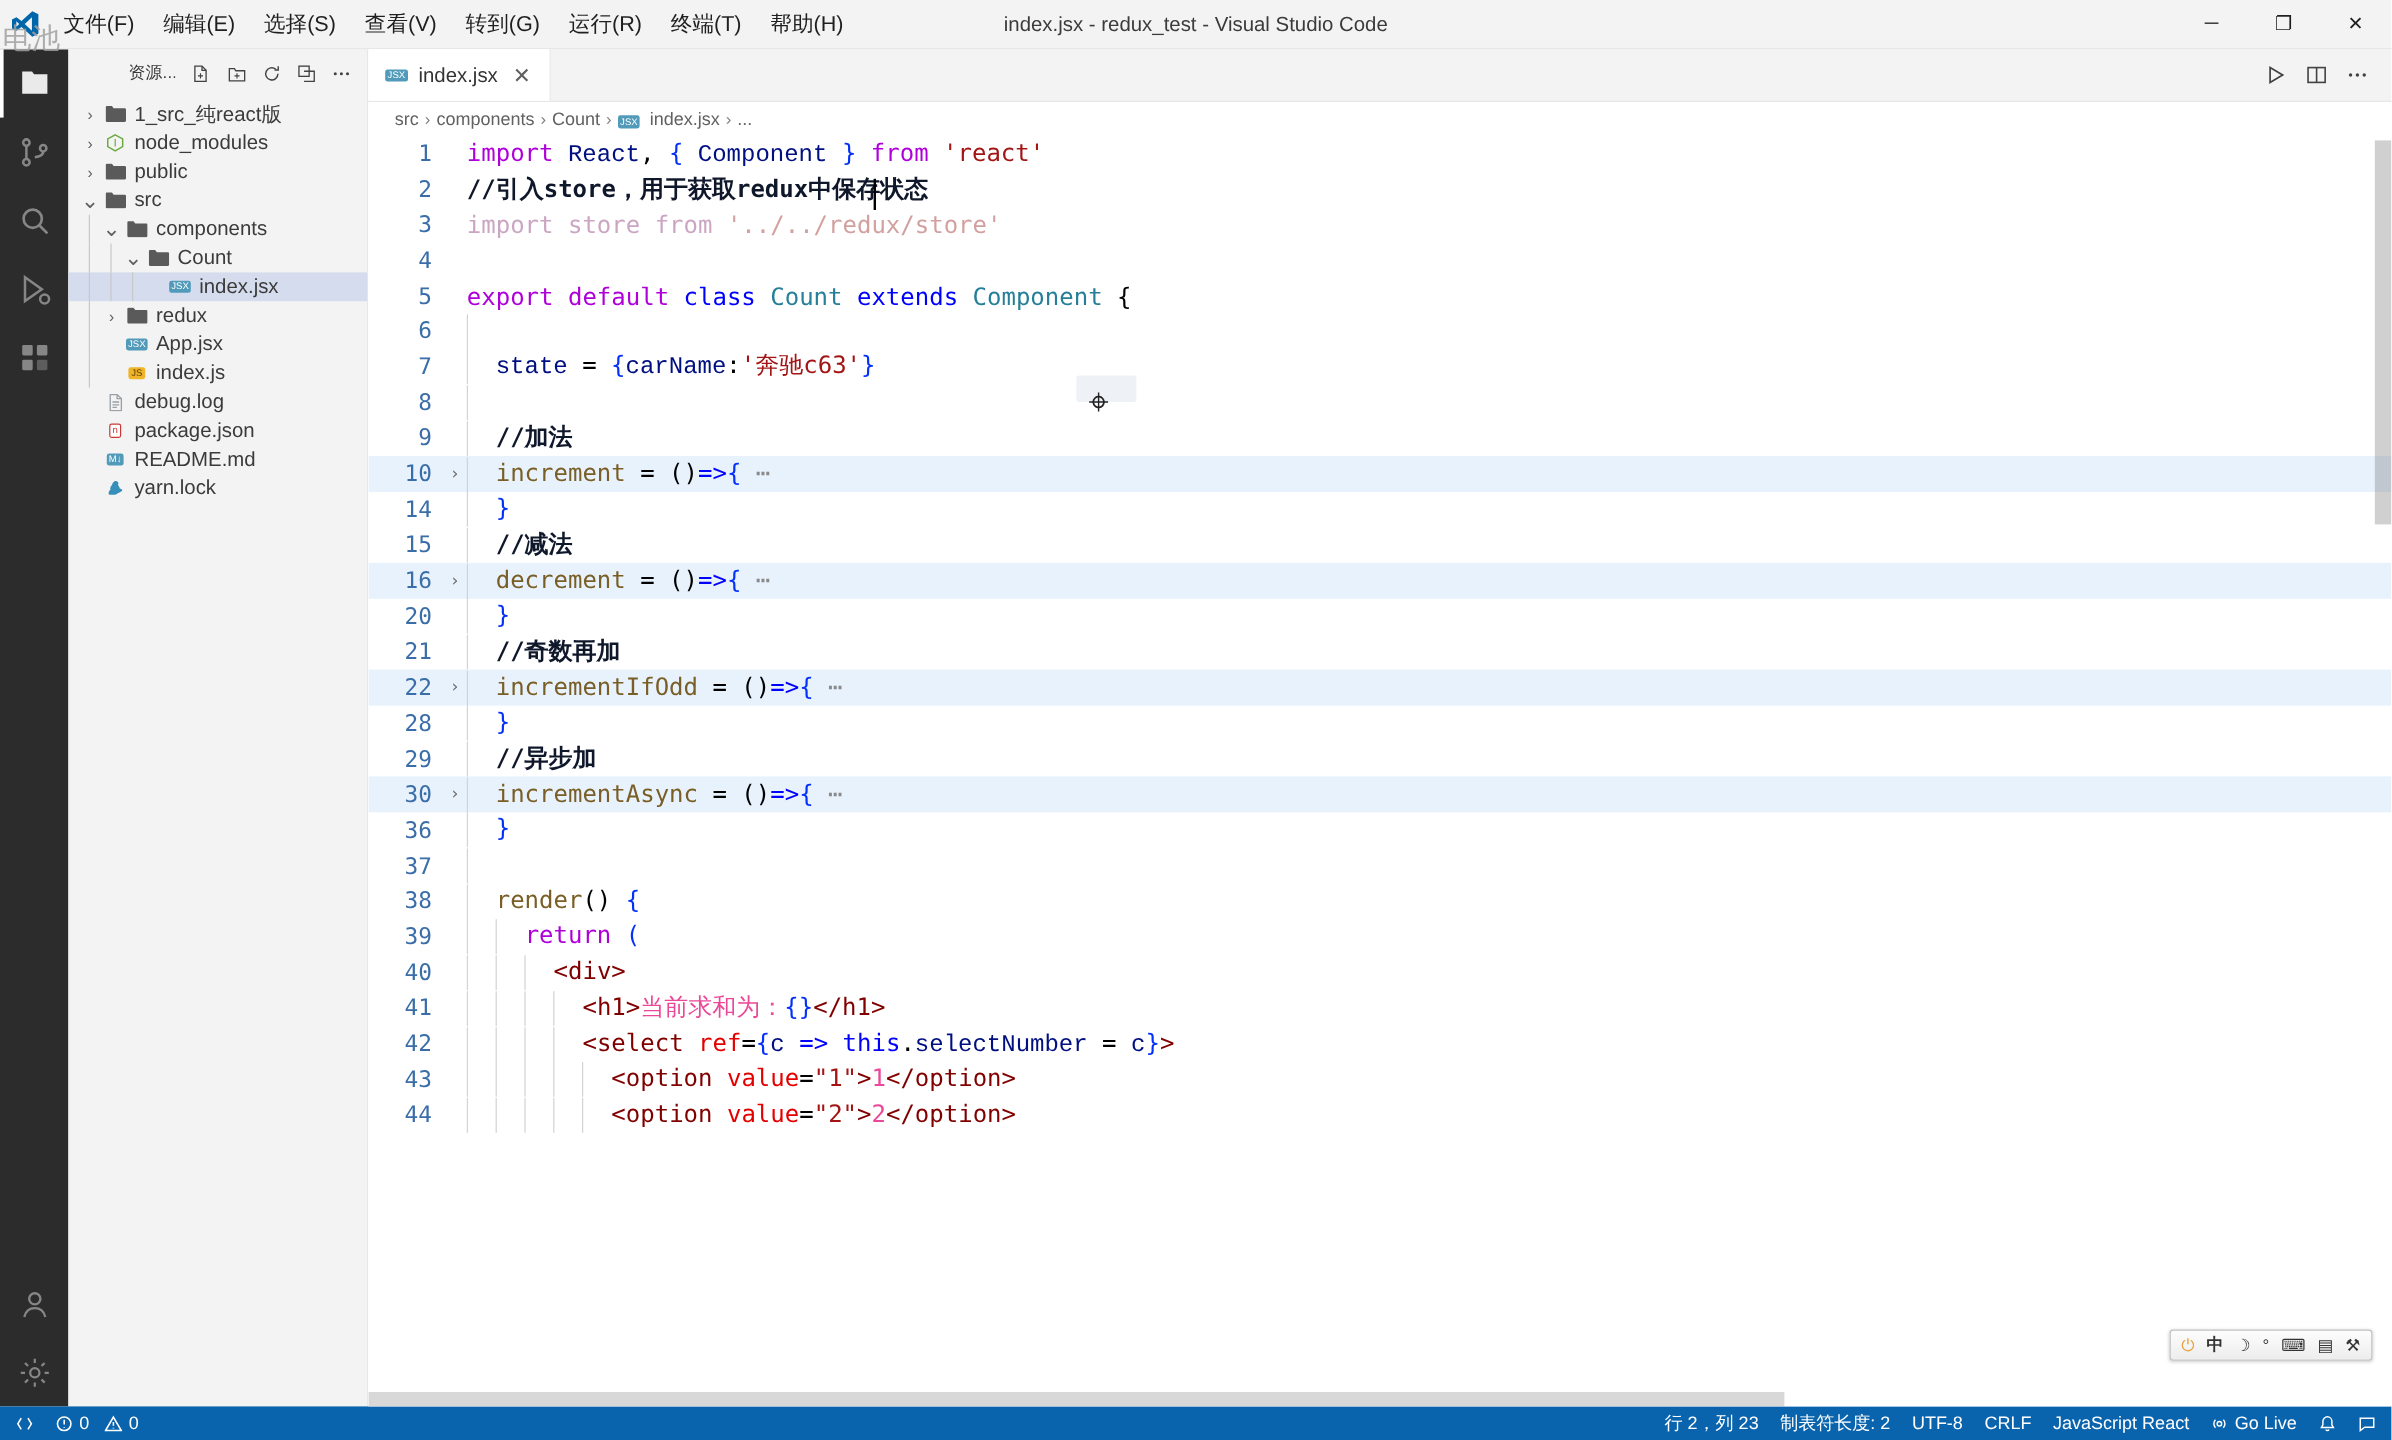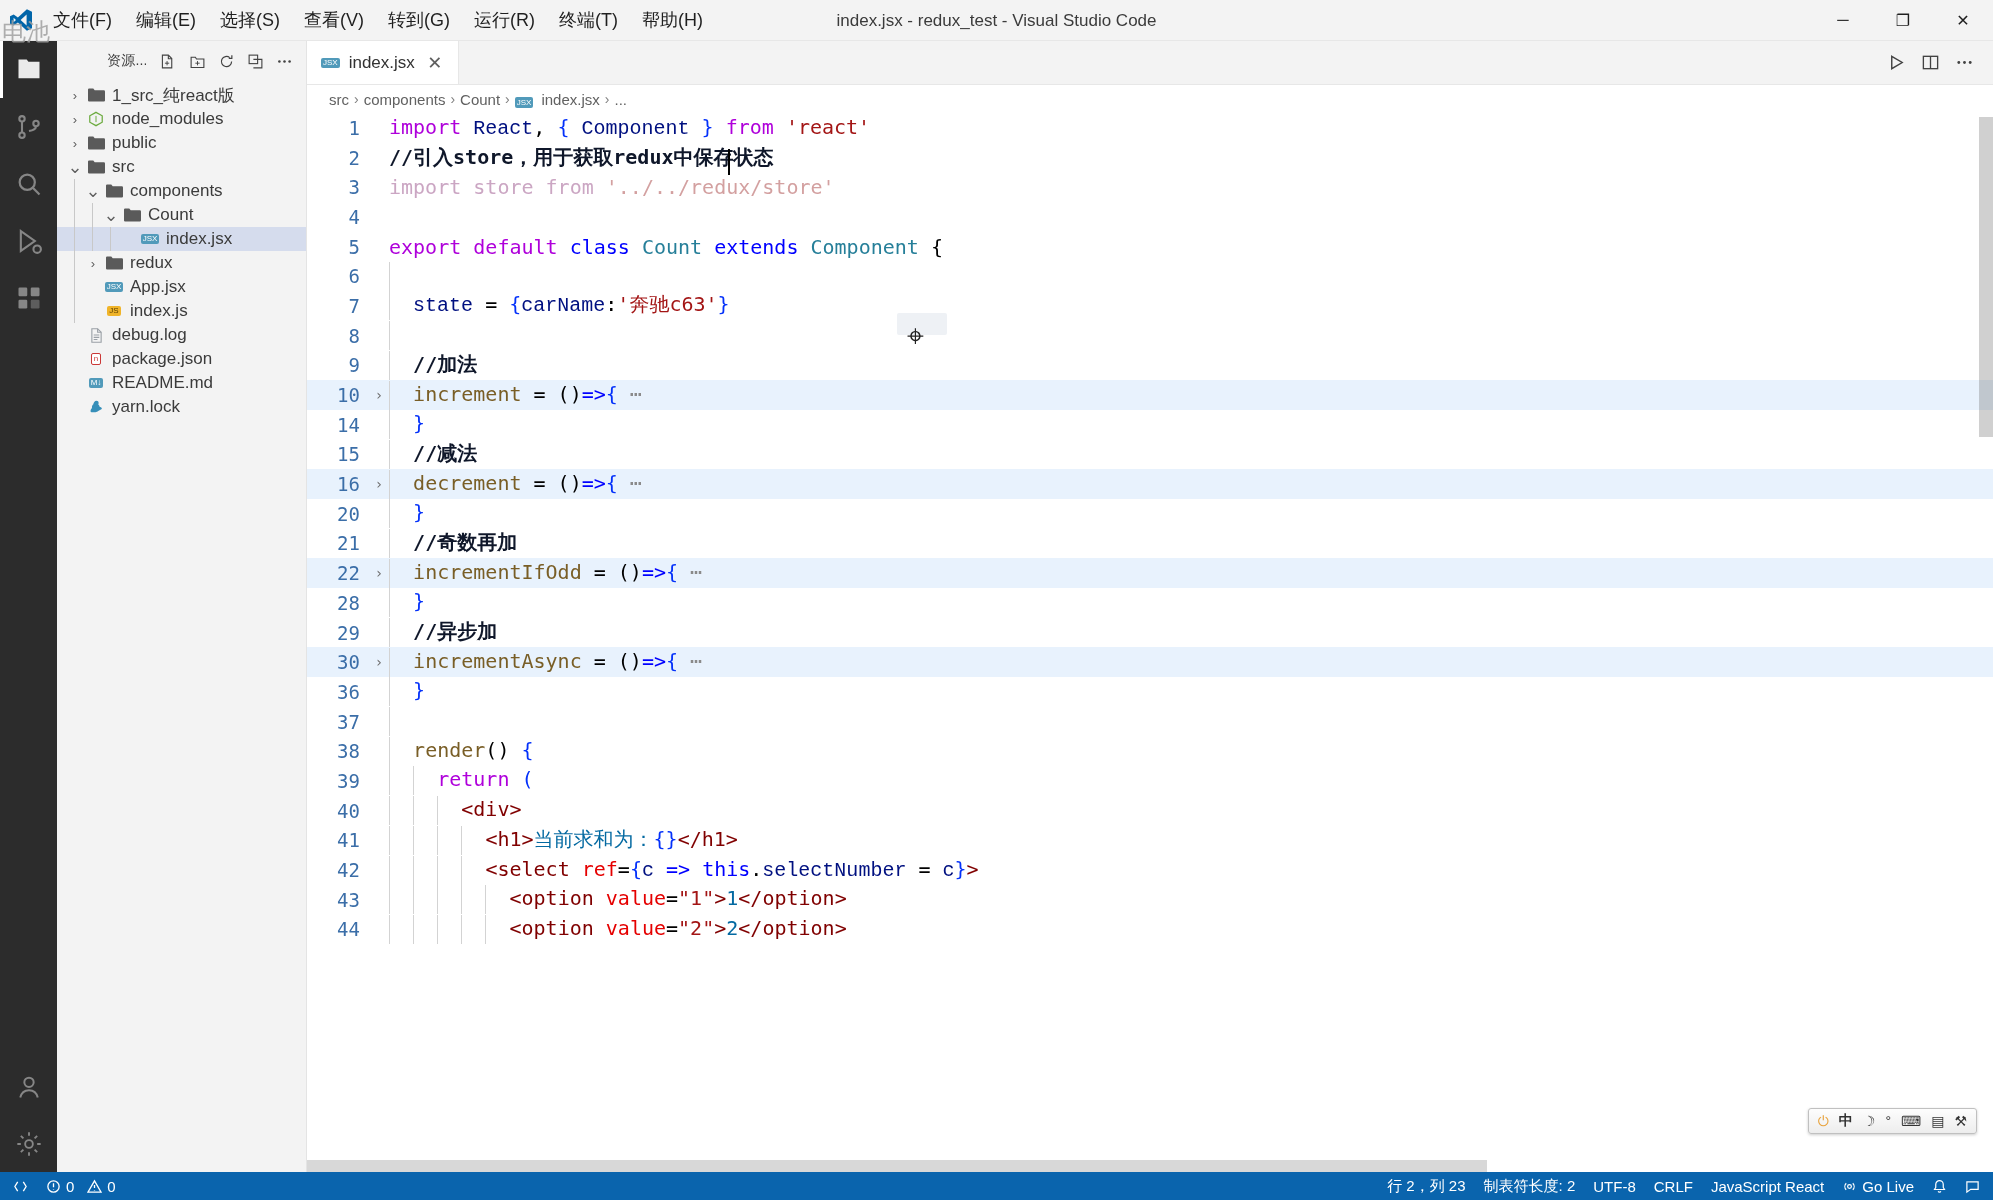--- a/index.html
+++ b/index.html
@@ -204,21 +204,21 @@
   .t-cmt   { color: #0f172a; font-weight: bold; }
   .t-fn    { color: #795e26; }
   .t-punc  { color: #000000; }
   .t-op    { color: #000000; }
   .t-tag   { color: #800000; }
   .t-attr  { color: #e50000; }
   .t-brace { color: #0431fa; }
   .t-dim   { color: #cba6c3; }
   .t-dimstr{ color: #d3a0a0; }
   .t-ellip { color: #8a8a8a; }
-  .t-plain { color: #0369a1; }
+  .t-plain { color: #ec4899; }
 
   .cursor-caret {
     position: absolute; width: 2px; background: #000;
     height: 26px; top: 1px;
   }
   .mouse-cursor {
     position: absolute; color: #222;
     font-family: "DejaVu Sans", sans-serif;
   }
   .cursor-hl-box {

